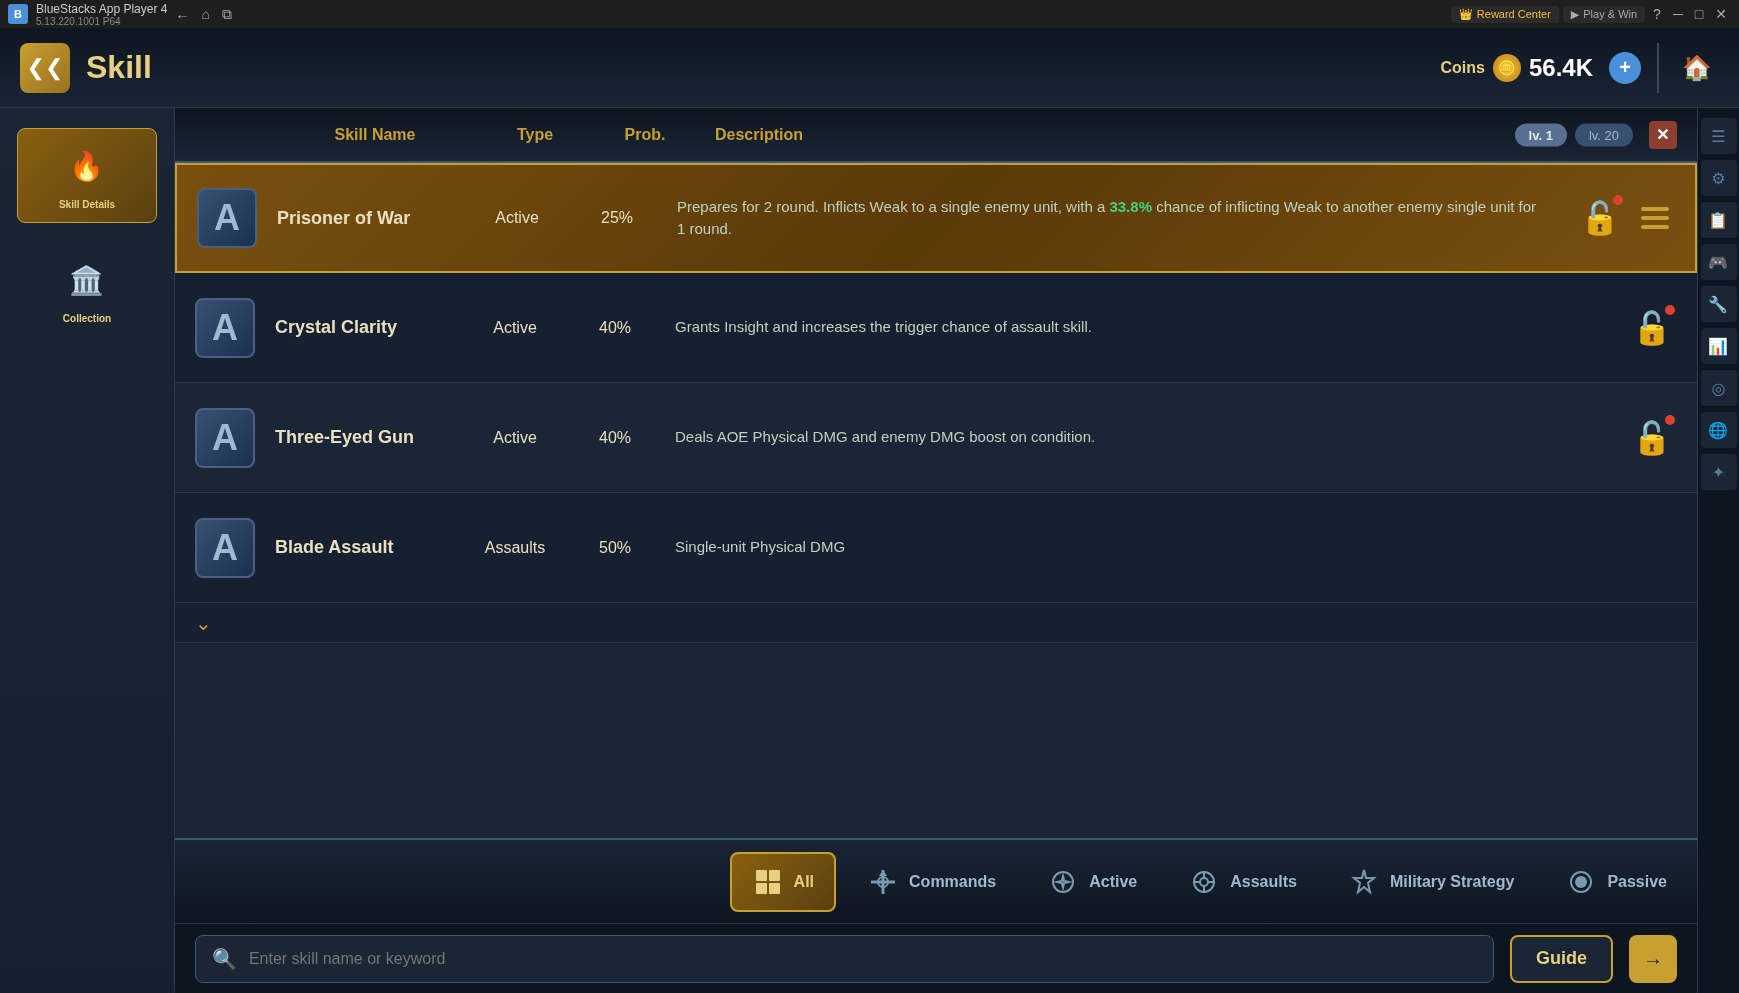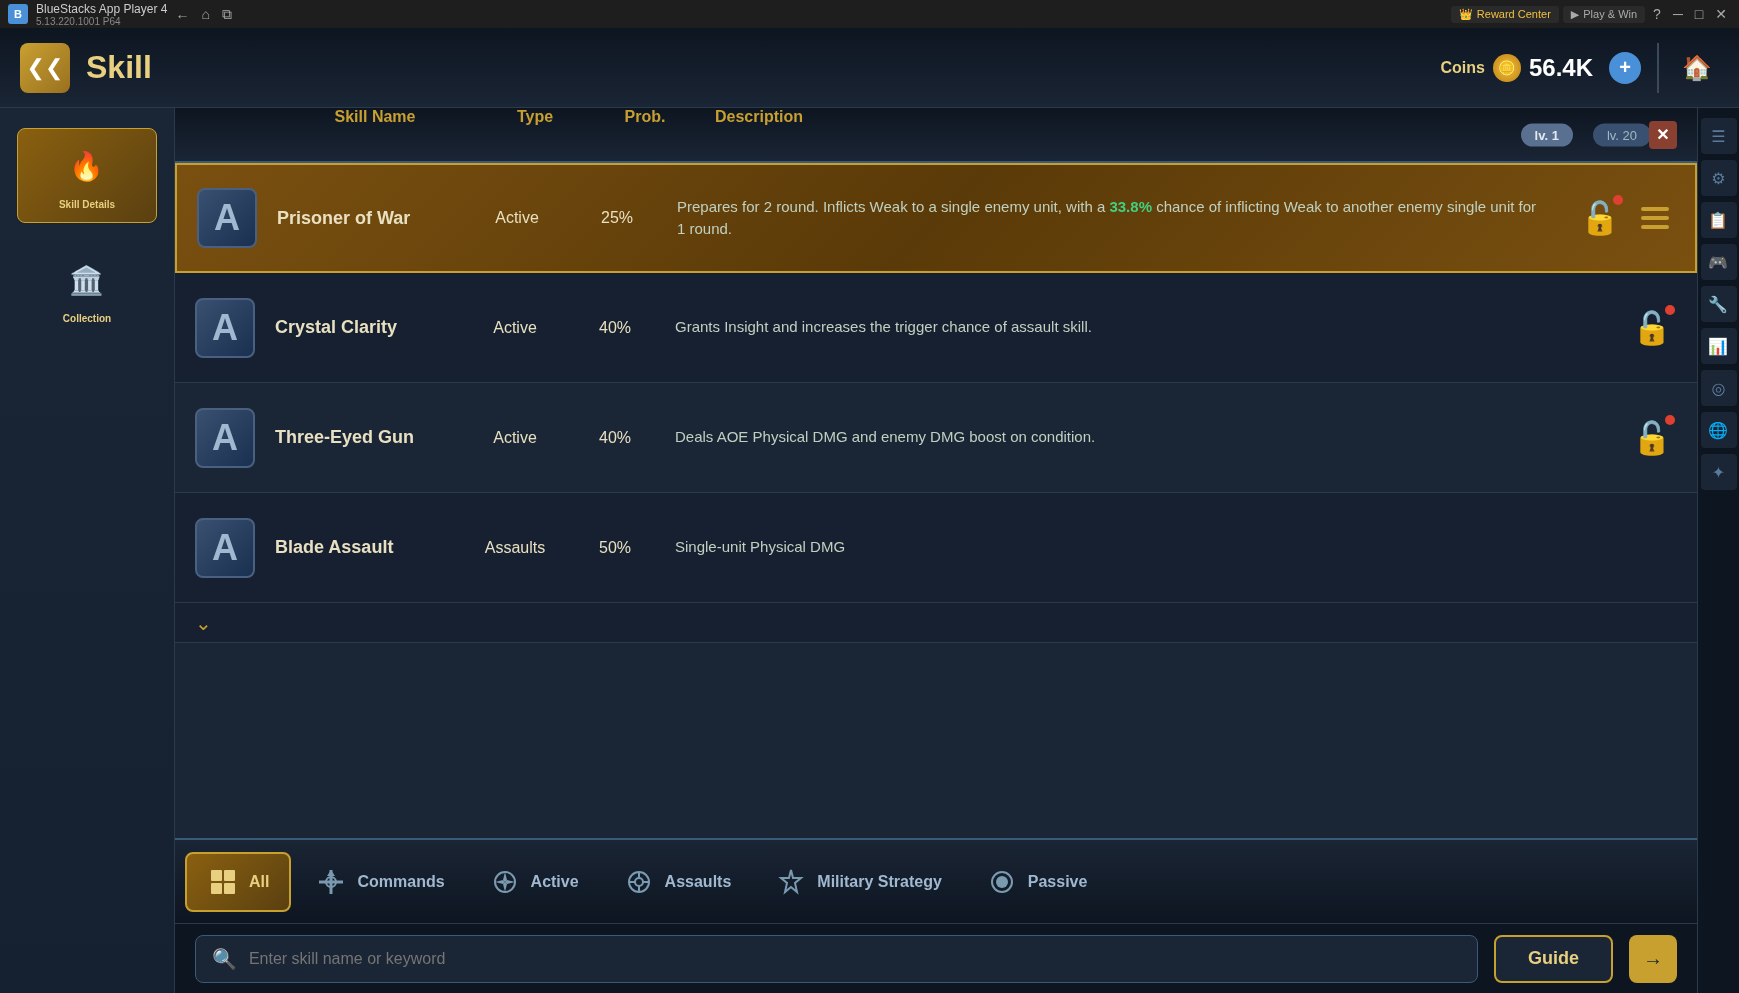--- a/index.html
+++ b/index.html
@@ -232,21 +232,21 @@
       background: #1a2535;
       position: relative;
     }
 
     
     .table-header {
       background: linear-gradient(180deg, #0d1520 0%, #1a2535 100%);
       border-bottom: 2px solid #3a5a7a;
       padding: 0 20px;
       display: flex;
-      align-items: flex-start;
+      align-items: center;
       height: 55px;
       position: relative;
     }
     .table-header-cols {
       display: flex;
       align-items: center;
       width: 100%;
     }
     .th-skill-name {
       width: 200px;
@@ -273,23 +273,23 @@
       flex: 1;
       color: #c8a030;
       font-size: 16px;
       font-weight: bold;
       text-align: left;
       padding-left: 20px;
     }
     .level-selector {
       display: flex;
       align-items: center;
-      gap: 20px;
+      gap: 8px;
       position: absolute;
-      right: 46px;
+      right: 64px;
       top: 50%;
       transform: translateY(-50%);
     }
     .close-btn-header {
       position: absolute;
       right: 20px;
       top: 50%;
       transform: translateY(-50%);
       width: 28px;
       height: 28px;
@@ -417,21 +417,22 @@
     }
 
     
     .filter-bar {
       height: 85px;
       background: linear-gradient(180deg, #1a2535 0%, #0d1520 100%);
       border-top: 2px solid #3a5a7a;
       display: flex;
       align-items: center;
       padding: 0 10px;
-      gap: 4px;
+      gap: 11px;
+      justify-content: flex-end;
     }
     .filter-btn {
       display: flex;
       align-items: center;
       gap: 10px;
       padding: 10px 20px;
       border-radius: 8px;
       cursor: pointer;
       height: 60px;
       font-size: 16px;
@@ -485,21 +486,21 @@
       color: #8a9aaa;
       font-size: 16px;
       flex: 1;
     }
     .guide-btn {
       background: #1a2535;
       border: 2px solid #c8a030;
       color: #e8d080;
       font-size: 18px;
       font-weight: bold;
-      padding: 8px 32px;
+      padding: 8px 24px;
       border-radius: 8px;
       cursor: pointer;
       height: 48px;
     }
     .share-btn {
       width: 48px;
       height: 48px;
       background: #c8a030;
       border-radius: 8px;
       display: flex;

